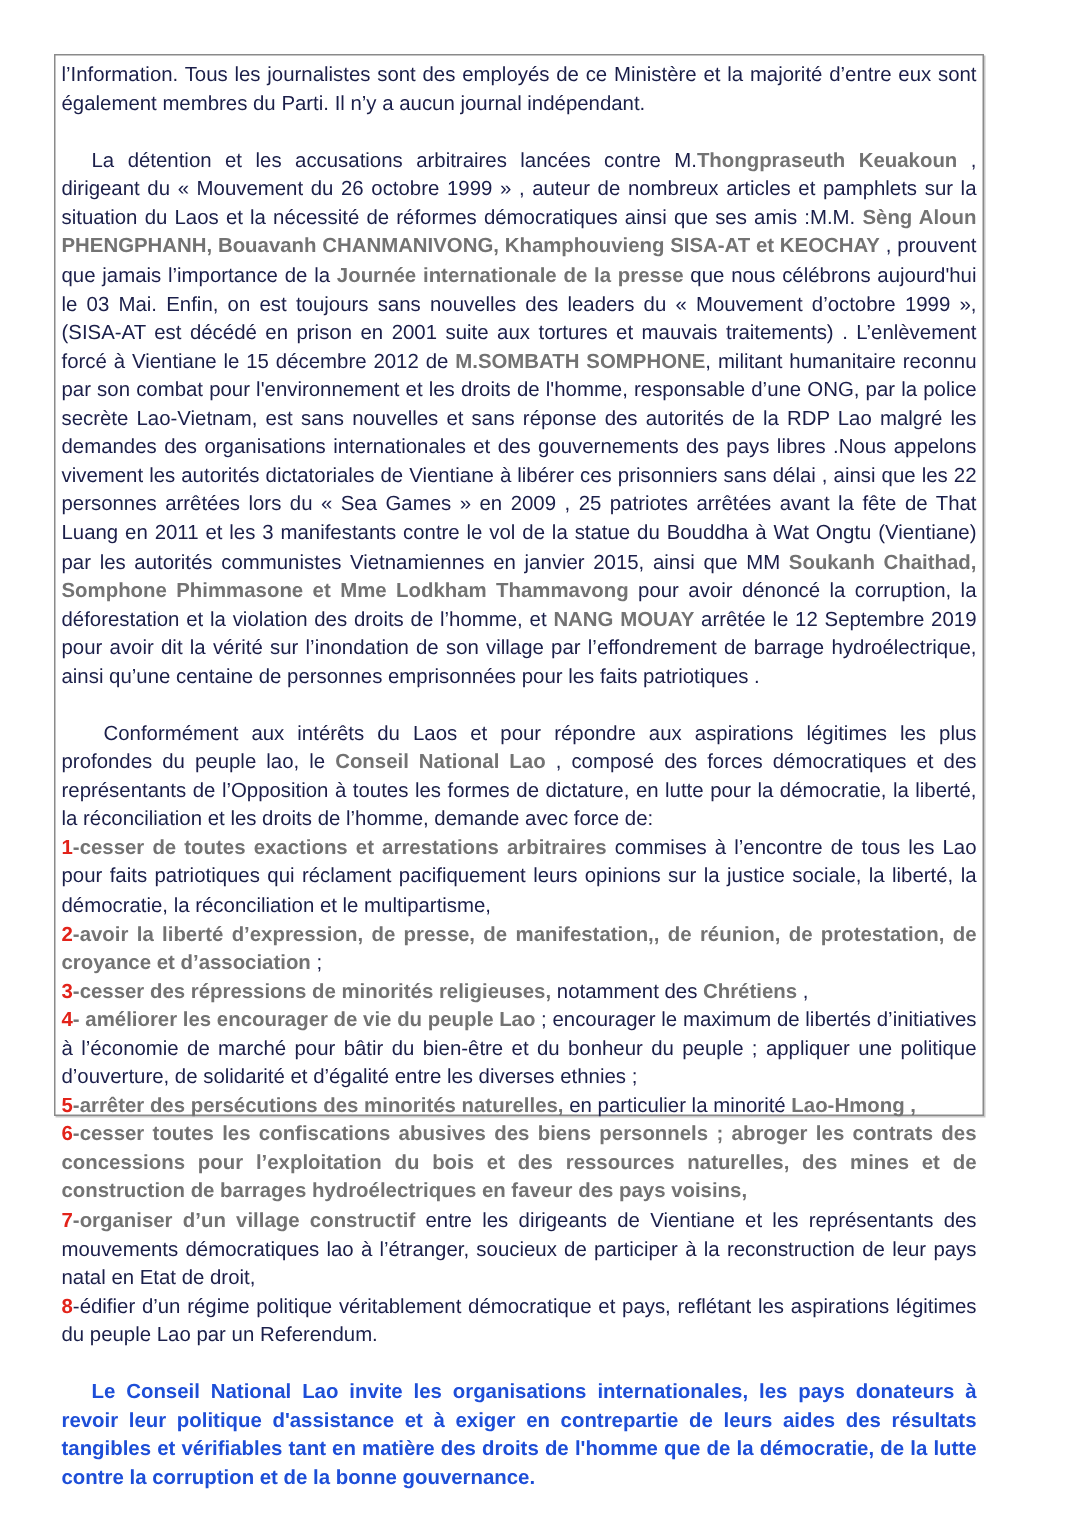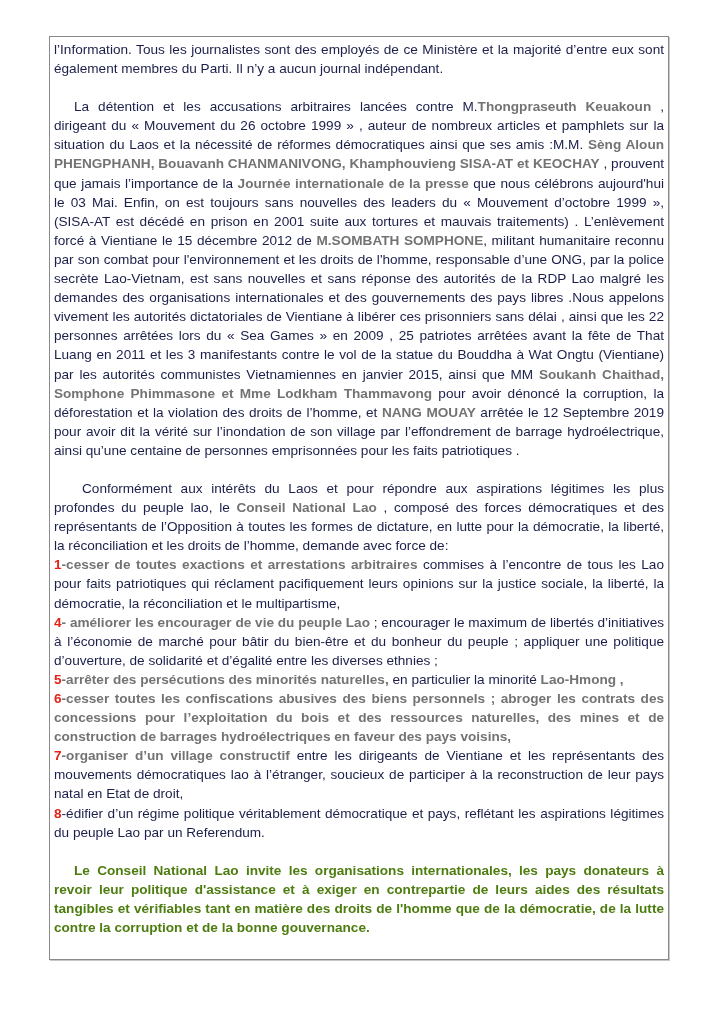--- a/index.html
+++ b/index.html
@@ -1,57 +1,59 @@
 <!DOCTYPE html>
 <html><head>
 <meta charset="utf-8">
 <style>
   html, body { margin: 0; padding: 0; background: #ffffff; }
   body { width: 724px; height: 1024px; position: relative; overflow: hidden; }
   .frame {
     position: absolute;
-    left: 49px; top: 36px;
-    width: 620px; height: 924px;
+    left: 36px; top: 36px;
+    width: 620px; height: 708px;
     border: 1px solid #8a8a8a;
     box-shadow: 1px 1px 0 #c8c8c8;
     box-sizing: border-box;
     padding: 3px 4px 0 4px;
     font-family: "Liberation Sans", sans-serif;
     font-size: 13.6px;
     line-height: 19.1px;
     color: #1b1f4a;
     text-align: justify;
   }
   p { margin: 0; }
   .gap { height: 19px; }
   .indent { text-indent: 20px; }
   .indent2 { text-indent: 28px; }
   b { font-weight: bold; color: #737373; }
   .num { color: #e2231a; font-weight: bold; }
   .list-item { margin: 0; }
-  .final { font-weight: bold; color: #4d7c0f; text-indent: 20px; }
+  .final { font-weight: bold; color: #1d4ed8; text-indent: 20px; }
 </style>
 </head>
 <body>
 
 <div class="frame">
 
   <p>l’Information. Tous les journalistes sont des employés de ce Ministère et la majorité d’entre eux sont également membres du Parti. Il n’y a aucun journal indépendant.</p>
 
   <div class="gap"></div>
 
   <p class="indent"><span>La détention et les accusations arbitraires lancées contre M.</span><b>Thongpraseuth Keuakoun</b><span> , dirigeant du « Mouvement du 26 octobre 1999 » , auteur de nombreux articles et pamphlets sur la situation du Laos et la nécessité de réformes démocratiques ainsi que ses amis :M.M. </span><b>Sèng Aloun PHENGPHANH, Bouavanh CHANMANIVONG, Khamphouvieng SISA-AT et KEOCHAY</b><span> , prouvent que jamais l’importance de la </span><b>Journée internationale de la presse</b><span> que nous célébrons aujourd'hui le 03 Mai. Enfin, on est toujours sans nouvelles des leaders du « Mouvement d’octobre 1999 », (SISA-AT est décédé en prison en 2001 suite aux tortures et mauvais traitements) . L’enlèvement forcé à Vientiane le 15 décembre 2012 de </span><b>M.SOMBATH SOMPHONE</b><span>, militant humanitaire reconnu par son combat pour l'environnement et les droits de l'homme, responsable d’une ONG, par la police secrète Lao-Vietnam, est sans nouvelles et sans réponse des autorités de la RDP Lao malgré les demandes des organisations internationales et des gouvernements des pays libres .Nous appelons vivement les autorités dictatoriales de Vientiane à  libérer ces prisonniers  sans délai , ainsi que les 22 personnes arrêtées lors du « Sea Games » en 2009 , 25 patriotes arrêtées avant la fête de That Luang en 2011 et les 3 manifestants contre le vol de la statue du Bouddha à Wat Ongtu (Vientiane) par les autorités communistes Vietnamiennes en janvier 2015, ainsi que MM </span><b>Soukanh Chaithad, Somphone Phimmasone et Mme Lodkham Thammavong</b><span> pour avoir dénoncé la corruption, la déforestation et la violation des droits de l’homme, et </span><b>NANG MOUAY</b><span> arrêtée le 12 Septembre 2019 pour avoir dit la vérité sur l’inondation de son village par l’effondrement de barrage hydroélectrique, ainsi qu’une centaine de personnes emprisonnées pour les faits patriotiques .</span></p>
 
   <div class="gap"></div>
 
   <p class="indent2"><span>Conformément aux intérêts du Laos et pour répondre aux aspirations légitimes les plus profondes du peuple lao, le </span><b>Conseil National Lao</b><span>  , composé des forces démocratiques et des représentants de l’Opposition à toutes les formes de dictature, en lutte pour la démocratie, la liberté, la réconciliation et les droits de l’homme, demande avec force de:</span></p>
 
   <p class="list-item"><span class="num">1</span><b>-cesser de toutes exactions et arrestations arbitraires</b><span> commises à l’encontre de tous les Lao pour faits patriotiques qui réclament pacifiquement leurs opinions sur la justice sociale, la liberté, la démocratie, la réconciliation et  le multipartisme,</span></p>
 
+  <p class="list-item"><span class="num">2</span><b>-avoir la liberté d’expression, de presse, de manifestation,, de réunion, de protestation, de croyance et d’association</b><span> ;</span></p>
 
+  <p class="list-item"><span class="num">3</span><b>-cesser des répressions de minorités religieuses,</b><span> notamment des </span><b>Chrétiens</b><span> ,</span></p>
 
   <p class="list-item"><span class="num">4</span><b>- améliorer les encourager de vie du peuple Lao</b><span> ; encourager le maximum de libertés d’initiatives à l’économie de marché pour bâtir du bien-être et du bonheur du peuple ; appliquer une politique d’ouverture, de solidarité et d’égalité entre les diverses ethnies ;</span></p>
 
   <p class="list-item"><span class="num">5</span><b>-arrêter des persécutions des minorités naturelles,</b><span> en particulier la minorité </span><b>Lao-Hmong ,</b><span></span></p>
 
   <p class="list-item"><span class="num">6</span><b>-cesser toutes les confiscations abusives des biens personnels ; abroger les contrats des concessions pour l’exploitation du bois et des ressources naturelles, des mines et de construction de barrages hydroélectriques en faveur des pays voisins,</b><span></span></p>
 
   <p class="list-item"><span class="num">7</span><b>-organiser d’un village constructif</b><span> entre les dirigeants de Vientiane et les représentants des mouvements démocratiques lao à l’étranger, soucieux de participer à la reconstruction de leur pays natal en Etat de droit,</span></p>
 
   <p class="list-item"><span class="num">8</span><b></b><span>-édifier d’un régime politique véritablement démocratique et pays, reflétant les aspirations légitimes du peuple Lao par un Referendum.</span></p>

